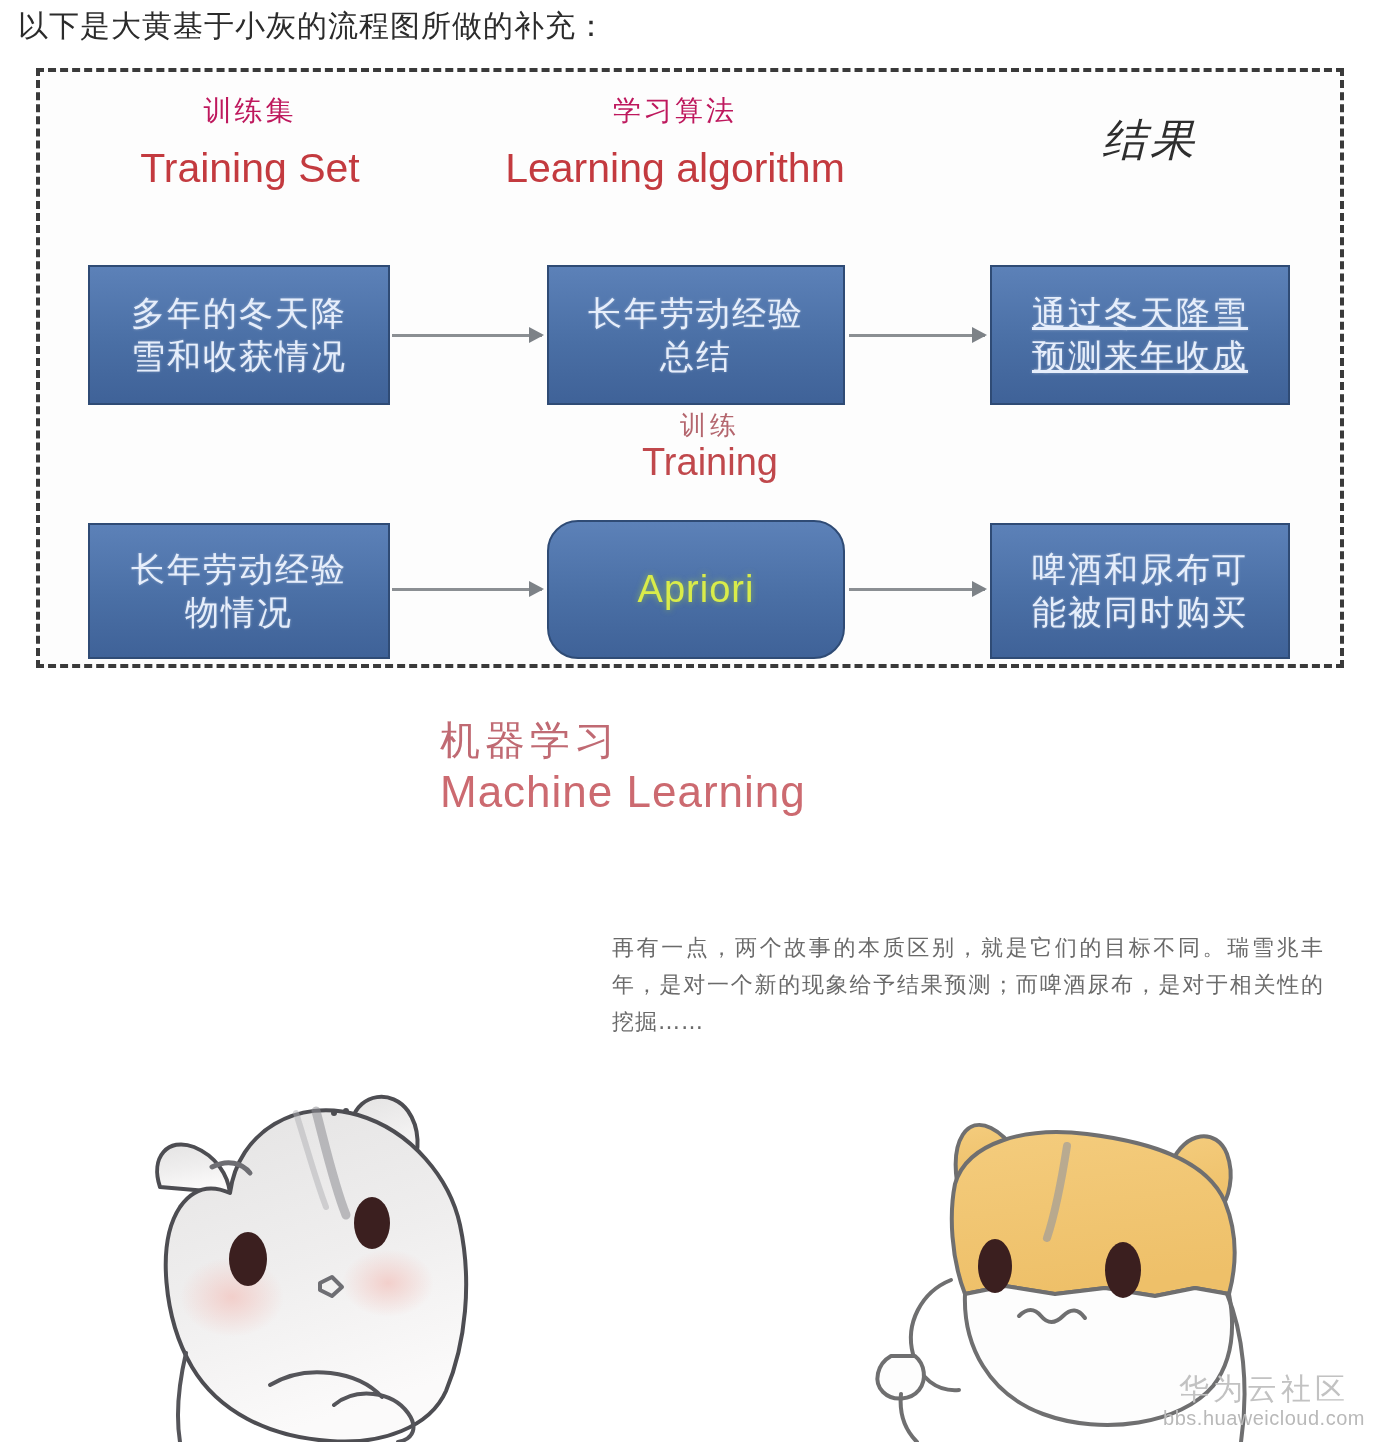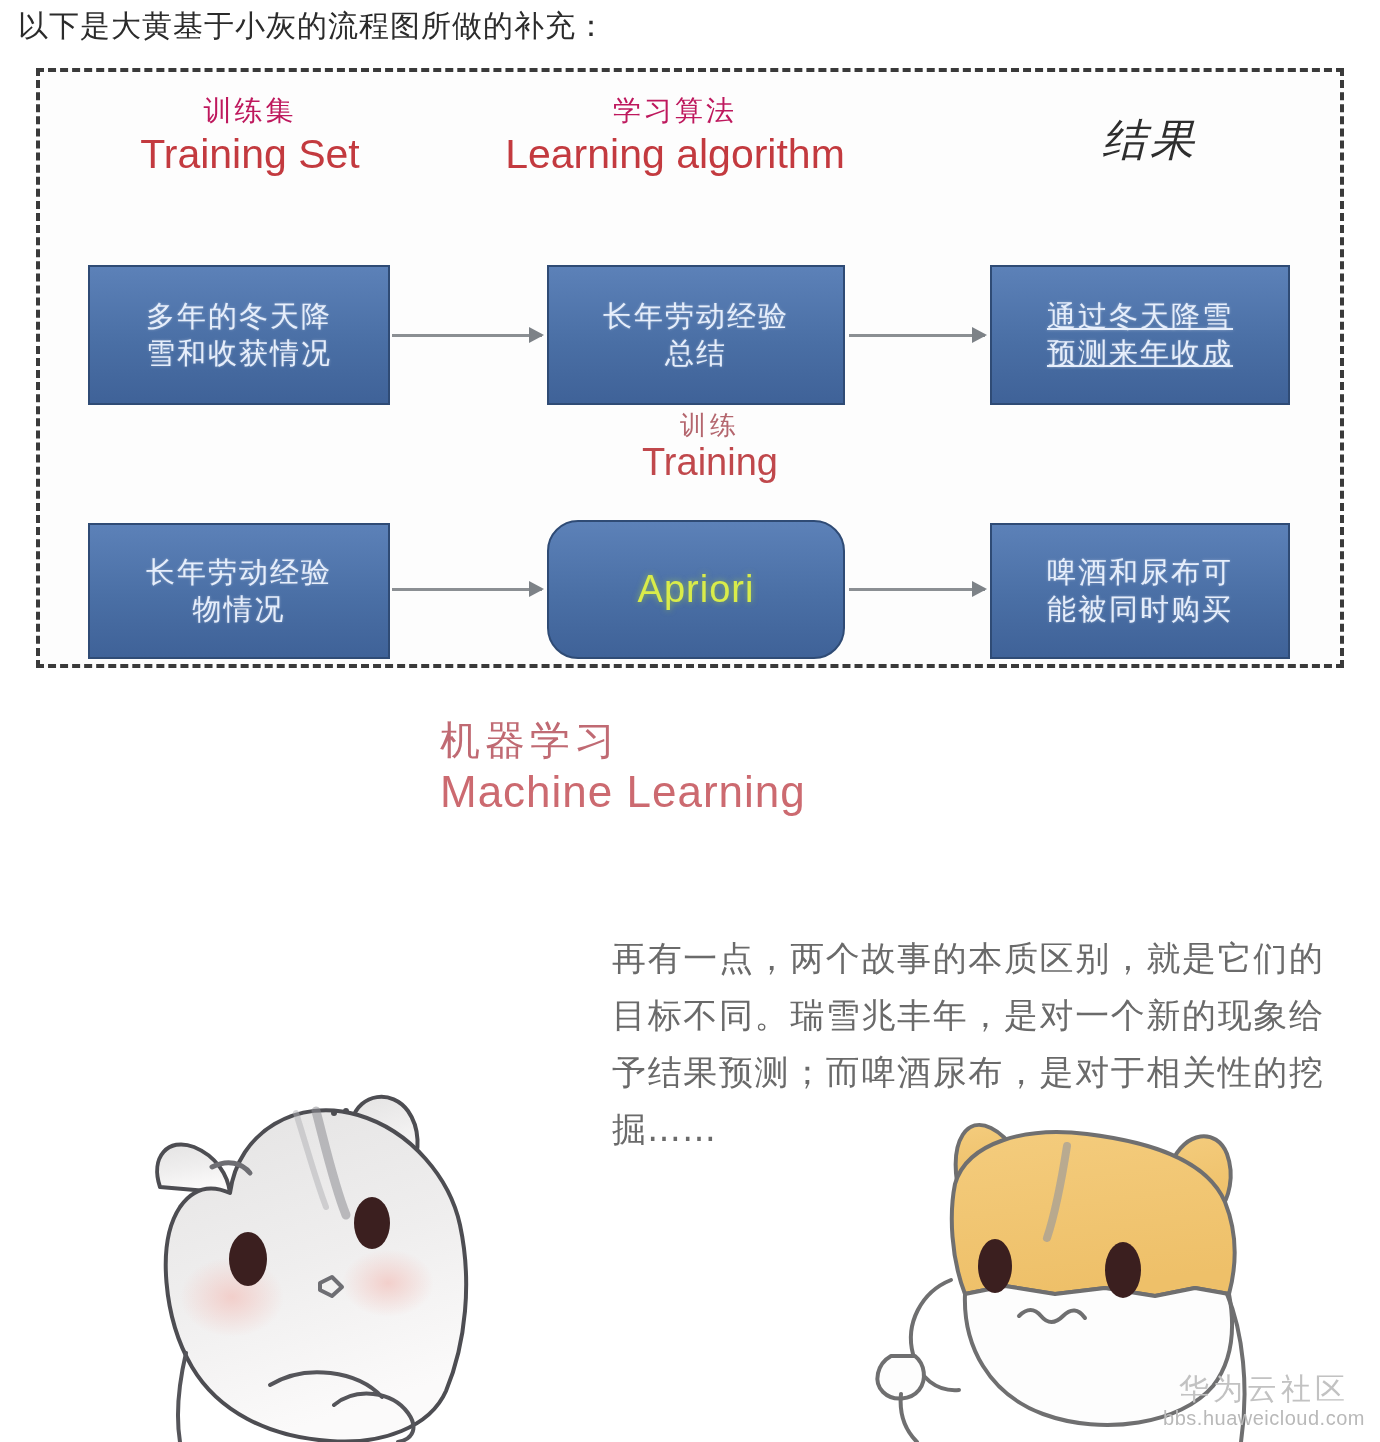--- a/index.html
+++ b/index.html
@@ -43,21 +43,21 @@
     font-size: 28px;
     color: #be185d;
     letter-spacing: 3px;
     display: block;
     font-family: "DejaVu Serif", serif;
   }
   .col-head .en {
     font-size: 41px;
     color: #c33a3f;
     display: block;
-    margin-top: 6px;
+    margin-top: 20px;
     letter-spacing: 0px;
     white-space: nowrap;
   }
   .col-head.result .cn {
     font-size: 44px;
     color: #2e2e2e;
     letter-spacing: 4px;
   }
 
   #head-training { left: 110px; top: 96px; width: 280px; }
@@ -67,21 +67,21 @@
   
   .pbox {
     position: absolute;
     background: linear-gradient(180deg, #5c81b8 0%, #4a6fa5 55%, #3f6298 100%);
     border: 2px solid #2f4b75;
     color: #e6eefb;
     display: flex;
     align-items: center;
     justify-content: center;
     text-align: center;
-    font-size: 29px;
+    font-size: 34px;
     line-height: 1.26;
     letter-spacing: 2px;
     text-shadow: 0 0 3px rgba(255,255,255,0.35);
     padding: 4px 8px;
     font-family: "DejaVu Serif", serif;
   }
   .pbox .txt { display: block; }
 
   #box-r1c1 { left: 88px;  top: 265px; width: 302px; height: 140px; }
   #box-r1c2 { left: 547px; top: 265px; width: 298px; height: 140px; }
@@ -156,21 +156,21 @@
     color: #cc6a70;
     margin-top: 6px;
     letter-spacing: 1px;
   }
 
   
   #narration {
     position: absolute;
     left: 612px; top: 930px;
     width: 712px;
-    font-size: 34px;
+    font-size: 22px;
     line-height: 1.68;
     color: #6a6a6a;
     letter-spacing: 1px;
     font-family: "DejaVu Sans", sans-serif;
     text-align: justify;
   }
 
   
   .hamster { position: absolute; }
   #hamster-gray  { left: 120px; top: 1075px; width: 460px; height: 367px; }

